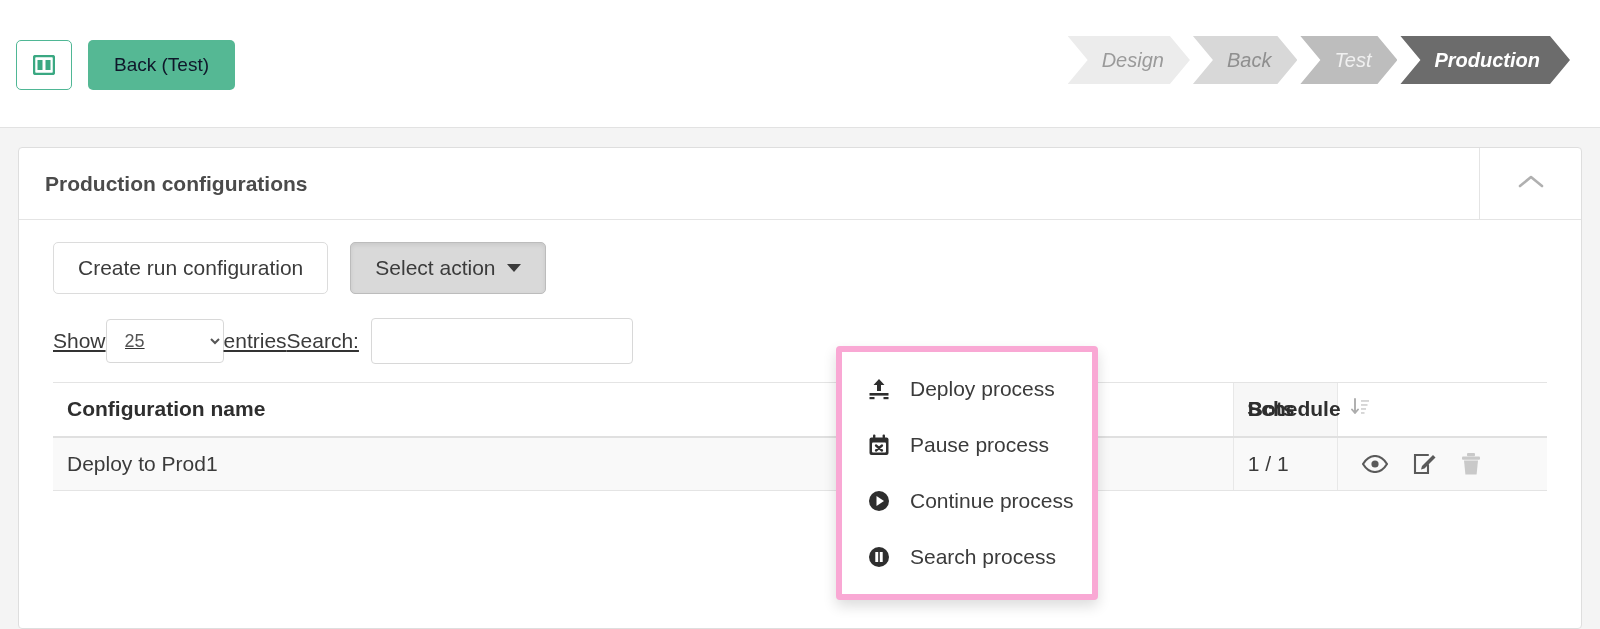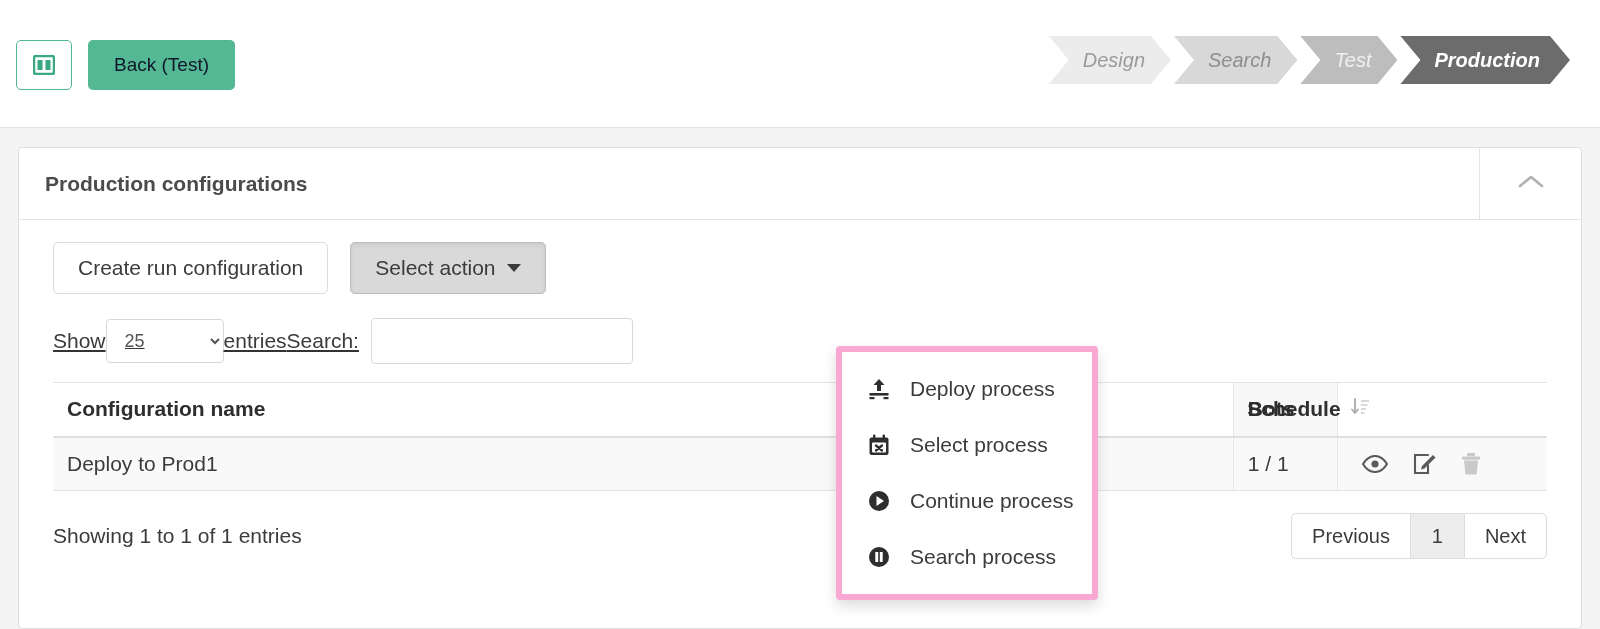--- a/index.html
+++ b/index.html
@@ -267,21 +267,21 @@
     </span>
   </div>
 
   <button class="back-btn">Back (Test)</button>
 
   <div class="wizard">
     <div class="step s1">
       <span>Design</span>
     </div>
     <div class="step s2">
-      <span>Search</span>
+      <span>Back</span>
     </div>
     <div class="step s3">
       <span>Test</span>
     </div>
     <div class="step s4">
       <span>Production</span>
     </div>
   </div>
 </div>
 
@@ -383,28 +383,20 @@
                     <path d="M4 8.5 L5.4 22.5 L16.6 22.5 L18 8.5 Z" fill="#c9c9c9"></path>
                   </svg>
                 </span>
               </div>
             </td>
           </tr>
         </tbody>
       </table>
     </div>
 
-    <div class="tbl-footer">
-      <div class="info">Showing 1 to 1 of 1 entries</div>
-      <div class="pager">
-        <div class="pg">Previous</div>
-        <div class="pg current">1</div>
-        <div class="pg">Next</div>
-      </div>
-    </div>
 
     <div class="dropdown">
       <div class="dd-item">
         <span class="dd-icon">
           <svg width="22" height="22" viewBox="0 0 22 22">
             <path d="M11 1 L5.5 7 L9 7 L9 13 L13 13 L13 7 L16.5 7 Z" fill="#2e2e2e"></path>
             <rect x="1.5" y="15" width="19" height="2.6" fill="#2e2e2e"></rect>
             <rect x="1.5" y="19" width="5" height="2.2" fill="#2e2e2e"></rect>
             <rect x="15.5" y="19" width="5" height="2.2" fill="#2e2e2e"></rect>
           </svg>
@@ -414,21 +406,21 @@
       <div class="dd-item">
         <span class="dd-icon">
           <svg width="22" height="22" viewBox="0 0 22 22">
             <rect x="5" y="0.5" width="2.4" height="4" rx="1" fill="#2e2e2e"></rect>
             <rect x="14.6" y="0.5" width="2.4" height="4" rx="1" fill="#2e2e2e"></rect>
             <rect x="1.5" y="3.5" width="19" height="17.5" rx="2" fill="#2e2e2e"></rect>
             <rect x="4" y="8.5" width="14" height="10" rx="1" fill="#ffffff"></rect>
             <path d="M8 11.5 L14 16.5 M14 11.5 L8 16.5" stroke="#2e2e2e" stroke-width="2.3" stroke-linecap="round"></path>
           </svg>
         </span>
-        <span>Select process</span>
+        <span>Pause process</span>
       </div>
       <div class="dd-item">
         <span class="dd-icon">
           <svg width="22" height="22" viewBox="0 0 22 22">
             <circle cx="11" cy="11" r="10" fill="#2e2e2e"></circle>
             <path d="M8.5 6 L16 11 L8.5 16 Z" fill="#ffffff"></path>
           </svg>
         </span>
         <span>Continue process</span>
       </div>

